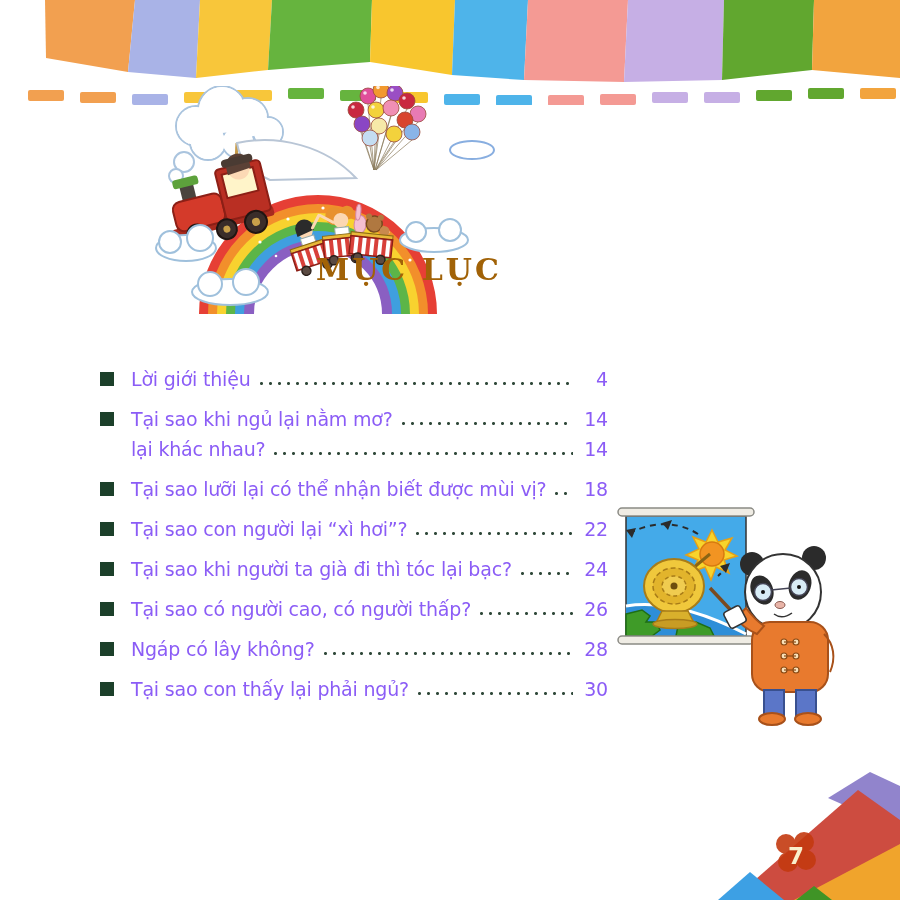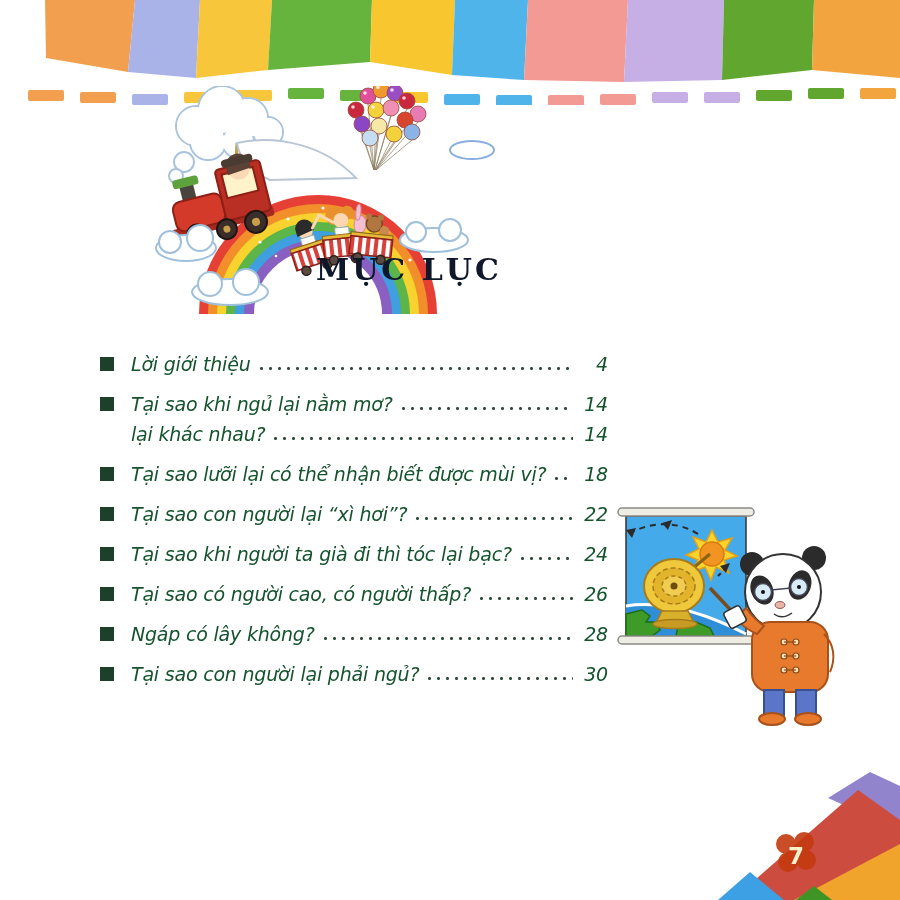--- a/index.html
+++ b/index.html
@@ -4,23 +4,23 @@
 <style>
   html,body{margin:0;padding:0;background:#fff;}
   .page{position:relative;width:900px;height:900px;background:#ffffff;overflow:hidden;
         font-family:"DejaVu Sans","Liberation Sans",sans-serif;}
   
   .banner{position:absolute;left:0;top:0;width:900px;height:105px;}
   
   .header-art{position:absolute;left:148px;top:86px;width:372px;height:230px;}
   .page-title{position:absolute;left:316px;top:252px;width:210px;
       font-family:"DejaVu Serif","Liberation Serif",serif;font-weight:bold;
-      font-size:30px;letter-spacing:3px;color:#0f172a;}
-  
-  .toc{position:absolute;left:100px;top:352px;width:508px;color:#14532d;font-style:italic;}
+      font-size:30px;letter-spacing:3px;color:#a16207;}
+  
+  .toc{position:absolute;left:100px;top:367px;width:508px;color:#8b5cf6;}
   .toc-row{display:flex;align-items:baseline;margin-bottom:16px;line-height:24px;
            font-size:19px;letter-spacing:-0.2px;}
   .toc-row.toc-cont{margin-top:-10px;padding-left:31px;}
   .toc-bullet{display:inline-block;width:14px;height:14px;background:#1c402a;
               flex:0 0 auto;margin-right:17px;}
   .toc-label{white-space:nowrap;flex:0 0 auto;}
   .leader{display:inline-block;flex:1 1 auto;min-width:8px;height:5px;margin:0 3px 0 6px;
           background-image:radial-gradient(circle,#30493a 1.3px,transparent 1.6px);
           background-size:9px 5px;background-repeat:repeat-x;background-position:left bottom;}
   .toc-page{flex:0 0 auto;min-width:32px;text-align:right;}
@@ -278,21 +278,21 @@
         <span class="toc-page">26</span>
       </div>
       <div class="toc-row">
         <span class="toc-bullet"></span>
         <span class="toc-label">Ngáp có lây không?</span>
         <span class="leader"></span>
         <span class="toc-page">28</span>
       </div>
       <div class="toc-row">
         <span class="toc-bullet"></span>
-        <span class="toc-label">Tại sao con người lại phải ngủ?</span>
+        <span class="toc-label">Tại sao con thấy lại phải ngủ?</span>
         <span class="leader"></span>
         <span class="toc-page">30</span>
       </div>
     </div>
 
   <svg class="panda-art" viewBox="0 0 292 235">
 
     <g>
       <rect x="14" y="24" width="120" height="120" fill="#44aae9" stroke="#333" stroke-width="1.5"></rect>
 

